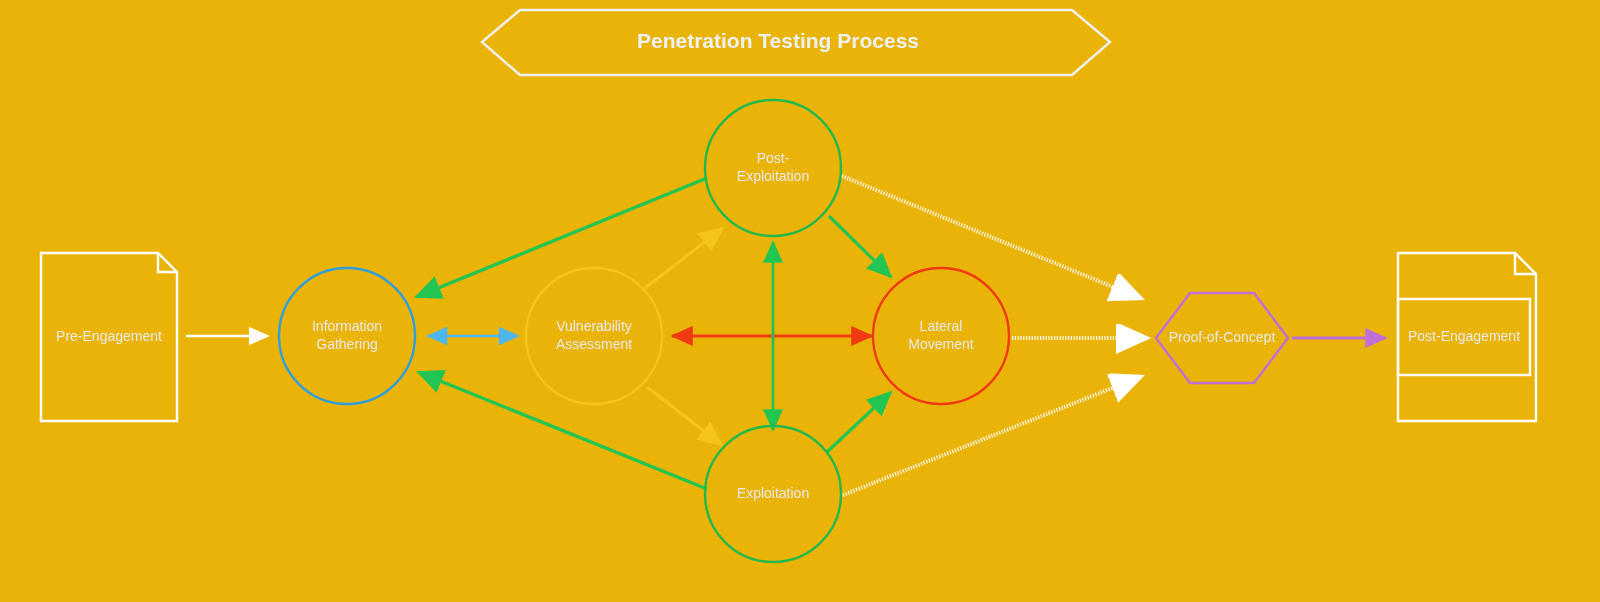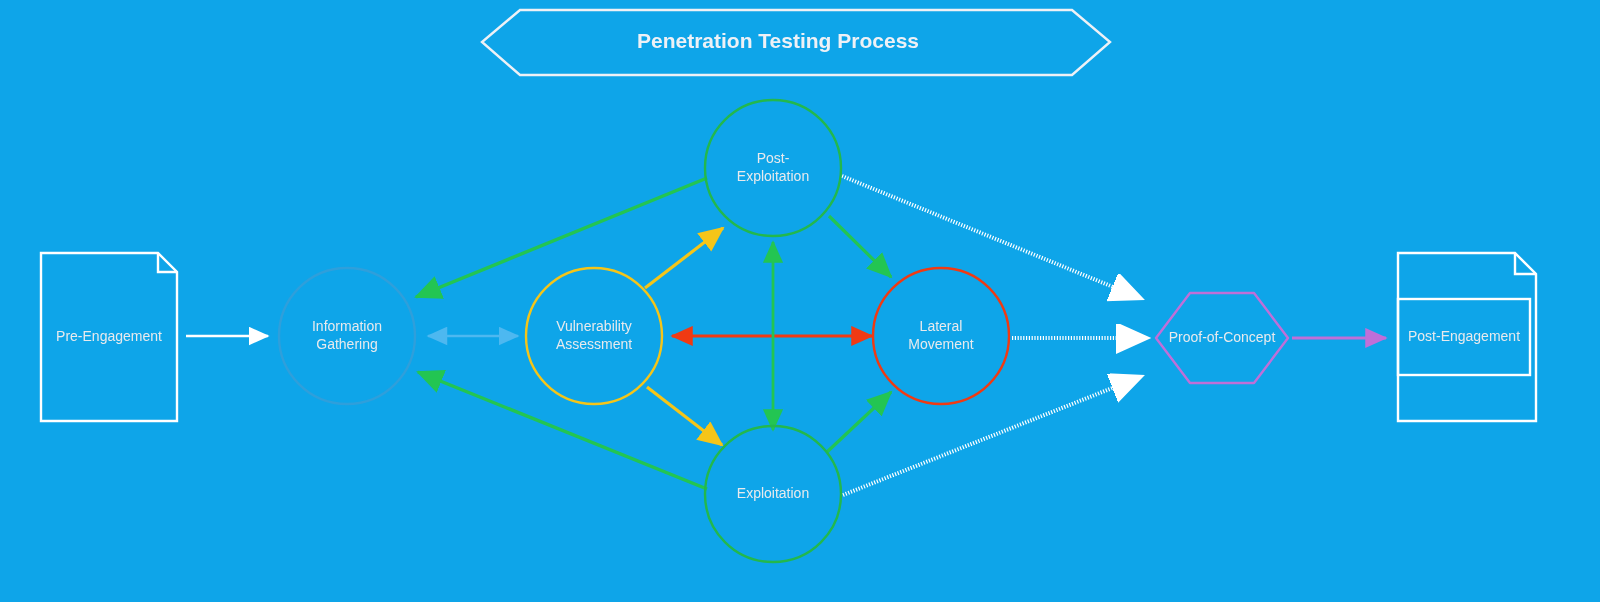--- a/index.html
+++ b/index.html
@@ -7,21 +7,21 @@
     padding: 0;
     background: #161e2e;
   }
   body {
     font-family: "Liberation Sans", sans-serif;
   }
   #canvas {
     position: relative;
     width: 1600px;
     height: 602px;
-    background: #0ea5e9;
+    background: #eab308;
     overflow: hidden;
   }
   #diagram-svg {
     position: absolute;
     top: 0;
     left: 0;
     width: 1600px;
     height: 602px;
   }
   .node-label {

